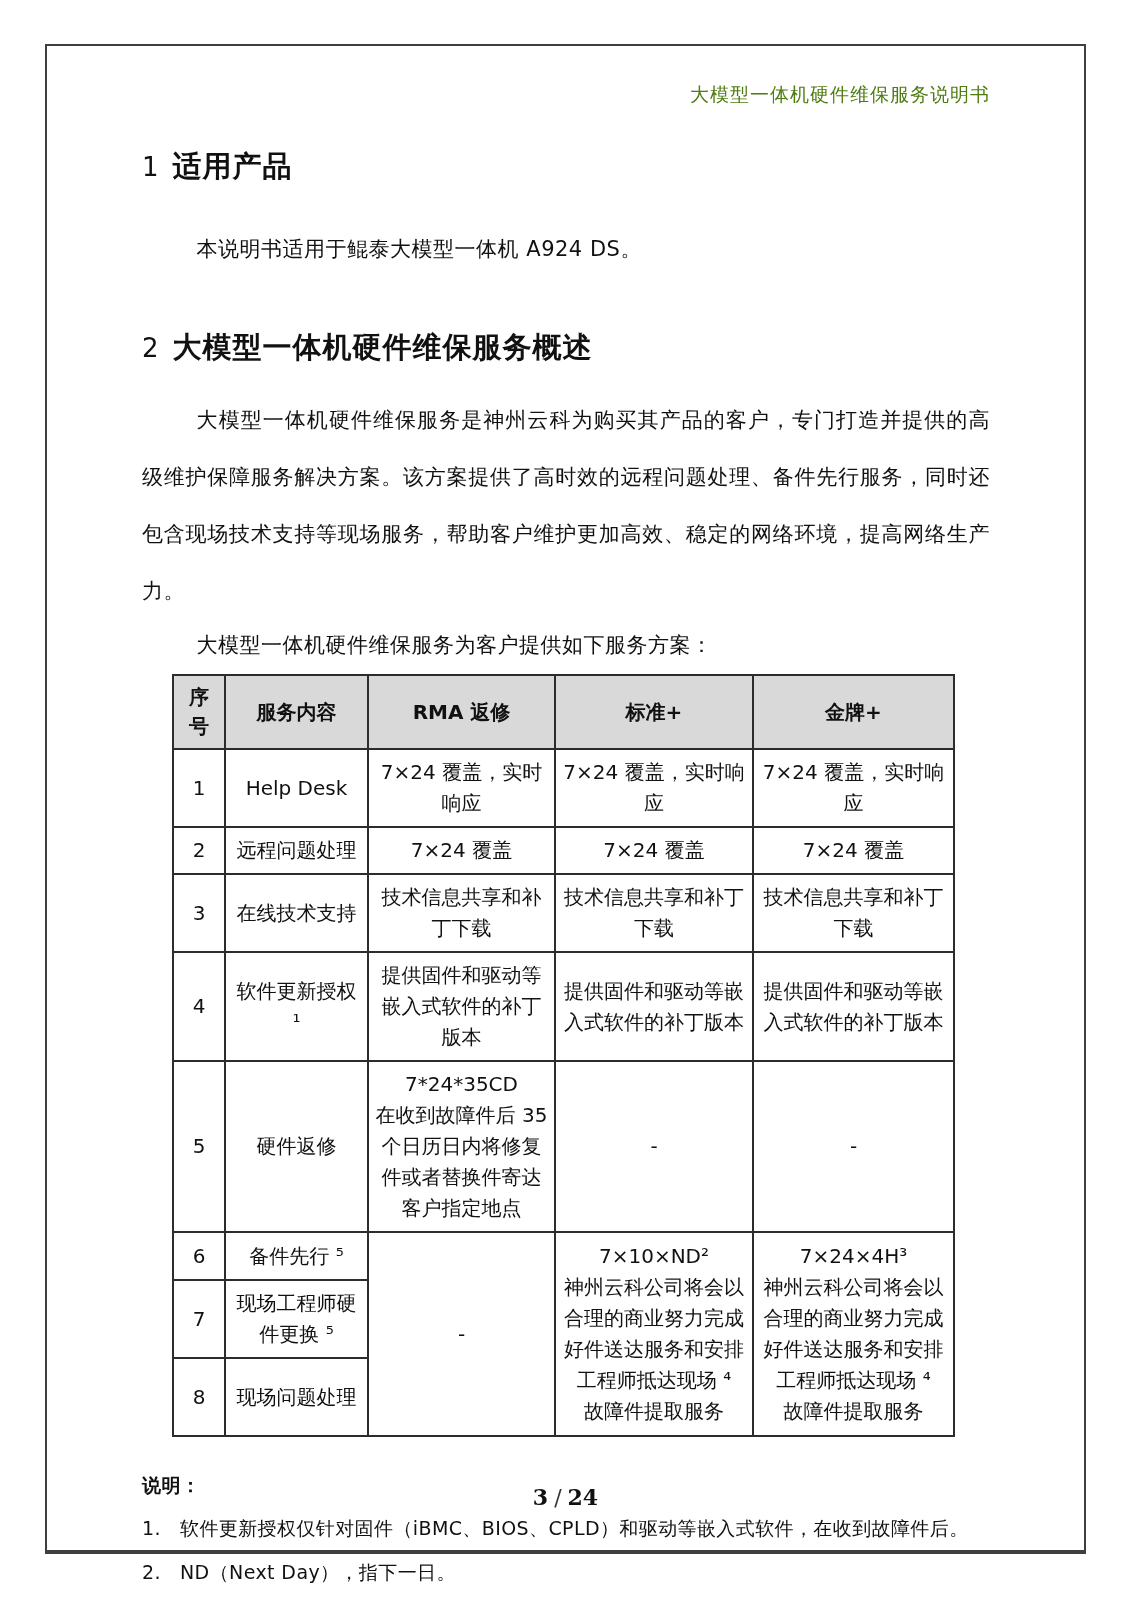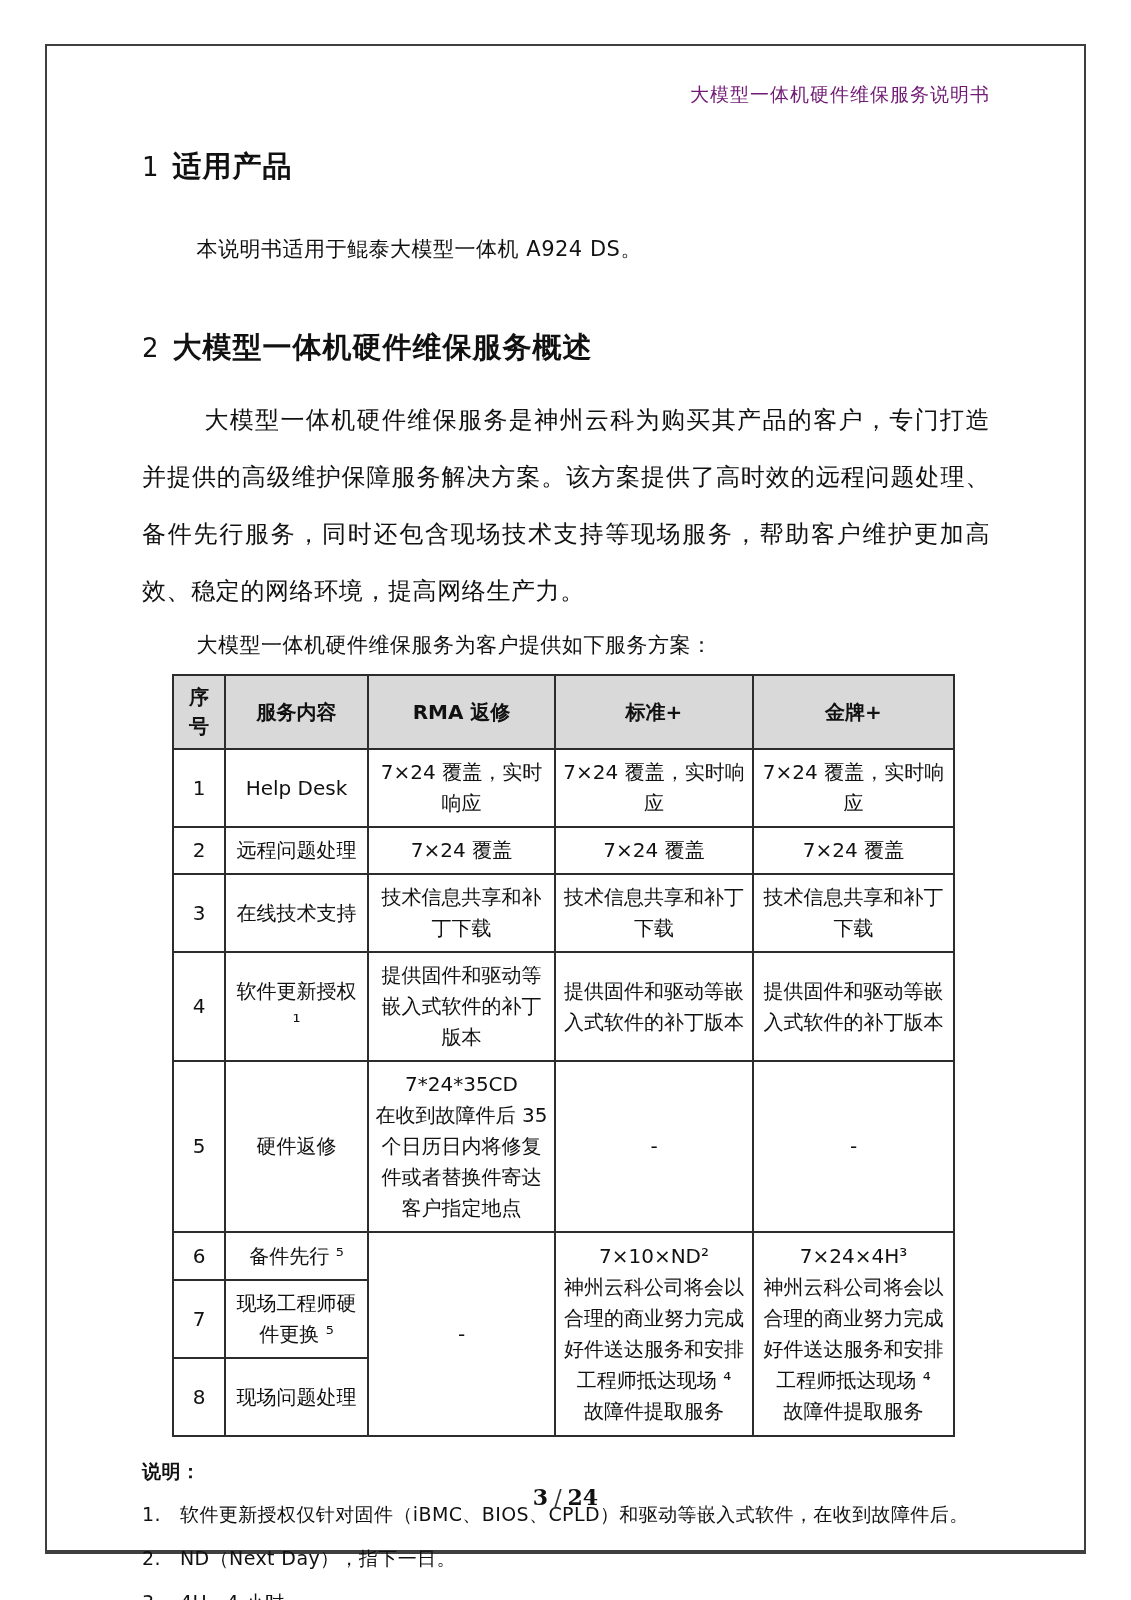--- a/index.html
+++ b/index.html
@@ -16,21 +16,21 @@
     border: 2px solid #3f3f3f;
     border-bottom-width: 4px;
     background: #ffffff;
     padding: 0 94px 0 95px;
   }
   .running-header {
     margin-top: 36px;
     text-align: right;
     font-family: "DejaVu Serif", "Liberation Serif", serif;
     font-size: 19px;
-    color: #701a75;
+    color: #4d7c0f;
     letter-spacing: 1px;
   }
   .section-heading {
     display: flex;
     align-items: baseline;
     gap: 14px;
     font-size: 29px;
     line-height: 36px;
   }
   .section-heading .sec-num { font-weight: 400; font-size: 26px; }
@@ -38,21 +38,21 @@
   .h1 { margin-top: 40px; }
   .h2 { margin-top: 66px; }
   .s1-body {
     margin-top: 50px;
     font-size: 21px;
     letter-spacing: 0.5px;
     text-indent: 2.6em;
   }
   .para {
     margin-top: 26px;
-    font-size: 24px;
+    font-size: 21px;
     letter-spacing: 0.6px;
     line-height: 57px;
     text-align: justify;
     text-indent: 2.6em;
   }
   .table-intro {
     margin-top: 8px;
     font-size: 21px;
     letter-spacing: 0.5px;
     text-indent: 2.6em;
@@ -87,21 +87,21 @@
   tr.r1 { height: 70px; }
   tr.r2 { height: 47px; }
   tr.r3 { height: 66px; }
   tr.r4 { height: 90px; }
   tr.r5 { height: 162px; }
   tr.r6 { height: 48px; }
   tr.r7 { height: 72px; }
   tr.r8 { height: 78px; }
   .cell-line { display: block; }
   .notes-title {
-    margin-top: 22px;
+    margin-top: 36px;
     font-size: 19px;
     font-weight: 700;
     letter-spacing: 0.5px;
   }
   .note-item {
     margin-top: 14px;
     display: flex;
     font-size: 19px;
     letter-spacing: 0.4px;
     line-height: 30px;

